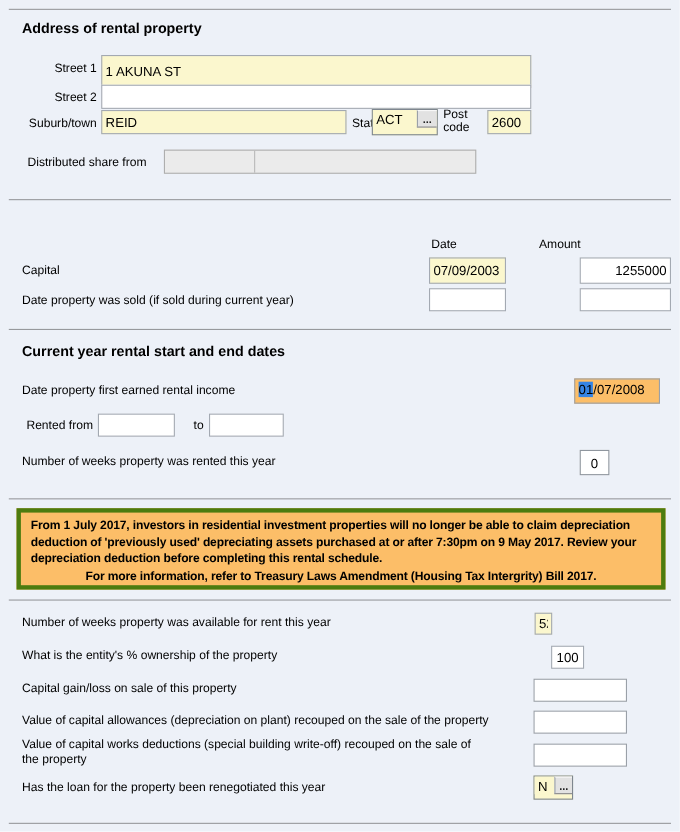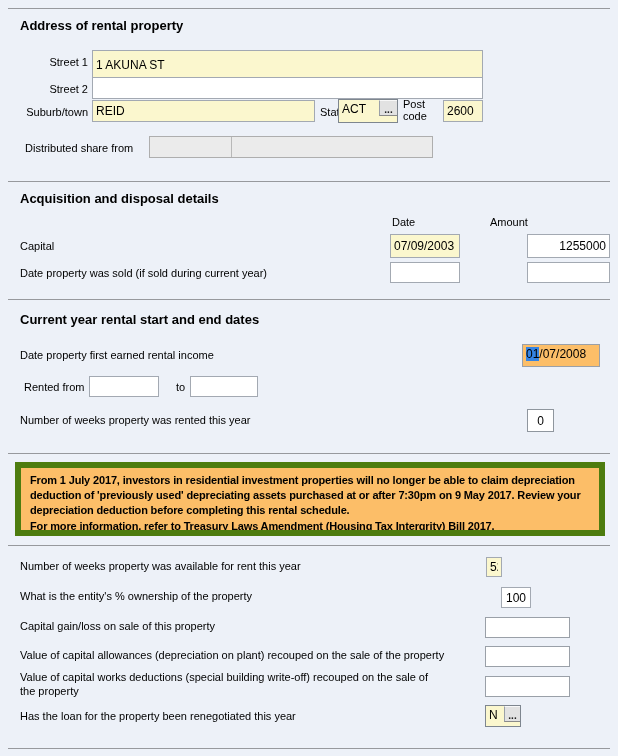--- a/index.html
+++ b/index.html
@@ -44,28 +44,28 @@
   }
   .disabled-group .cell1{width:81px;border-right:1px solid #b8b8b8;}
   .disabled-group .cell2{flex:1;}
   .date-field{
     box-sizing:border-box;border:1px solid #9aa0a8;background:#fcbe68;
     font-size:12px;padding:2px 2px 0 3px;white-space:nowrap;overflow:hidden;
   }
   .date-field .sel{background:#3584e4;color:#000000;}
   .warning{
     box-sizing:border-box;position:absolute;
-    background:#fcbe68;border:6px solid #4d7c0f;
+    background:#fcbe68;border:4px solid #4d7c0f;
     padding:5px 9px;overflow:hidden;
   }
   .warning p{
     margin:0;font-size:11px;font-weight:bold;line-height:15px;
     letter-spacing:-0.15px;
   }
-  .warning p + p{margin-top:1px;}
+  .warning p + p{margin-top:1px;text-align:center;}
 </style>
 </head>
 <body>
 
 <div class="screen">
 
   <div class="sep" style="top:8px"></div>
 
   <div class="h1 abs" style="left:20px;top:18px">Address of rental property</div>
 
@@ -88,21 +88,20 @@
   <input class="field yellow abs" style="left: 443px; top: 100px; width: 40px; height: 22px;" value="2600">
 
   <div class="label abs" style="left:25px;top:142px">Distributed share from</div>
   <div class="disabled-group abs" style="left:149px;top:136px;width:284px;height:22px">
     <div class="cell1"></div>
     <div class="cell2"></div>
   </div>
 
   <div class="sep" style="top:181px"></div>
 
-  <div class="h1 abs" style="left:20px;top:191px">Acquisition and disposal details</div>
 
   <div class="colhead abs" style="left:392px;top:216px">Date</div>
   <div class="colhead abs" style="left:490px;top:216px">Amount</div>
 
   <div class="label abs" style="left:20px;top:240px">Capital</div>
   <input class="field yellow abs" style="left: 390px; top: 234px; width: 70px; height: 24px;" value="07/09/2003">
   <input class="field right abs" style="left: 527px; top: 234px; width: 83px; height: 24px;" value="1255000">
 
   <div class="label abs" style="left:20px;top:267px">Date property was sold (if sold during current year)</div>
   <input class="field abs" style="left: 390px; top: 262px; width: 70px; height: 21px;" value="">

